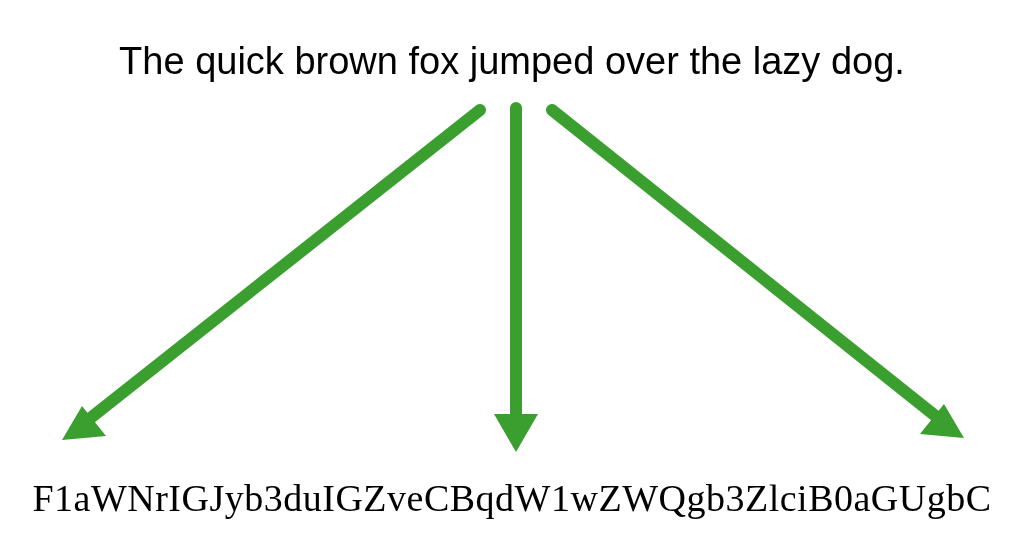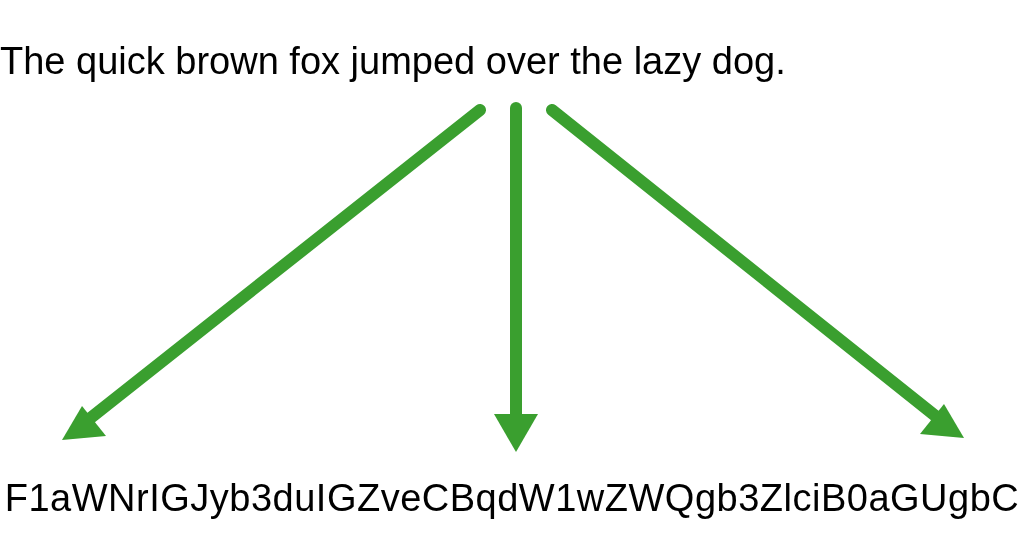--- a/index.html
+++ b/index.html
@@ -13,36 +13,37 @@
       background: #ffffff;
       font-family: "Verdana", "Helvetica Neue", Arial, sans-serif;
       position: relative;
       overflow: hidden;
     }
     .source-text {
       position: absolute;
       top: 40px;
       left: 0;
       right: 0;
-      text-align: left;
+      text-align: center;
       font-size: 38px;
       color: #000000;
       font-weight: 400;
     }
     .encoded-text {
       position: absolute;
       bottom: 20px;
       left: 0;
       width: 100%;
       text-align: center;
       font-size: 38px;
       color: #000000;
       font-weight: 400;
       white-space: nowrap;
       letter-spacing: 0.5px;
+      font-family: Liberation Serif, serif;
     }
     .arrows-svg {
       position: absolute;
       top: 0;
       left: 0;
       width: 1024px;
       height: 540px;
       pointer-events: none;
     }
   </style>

